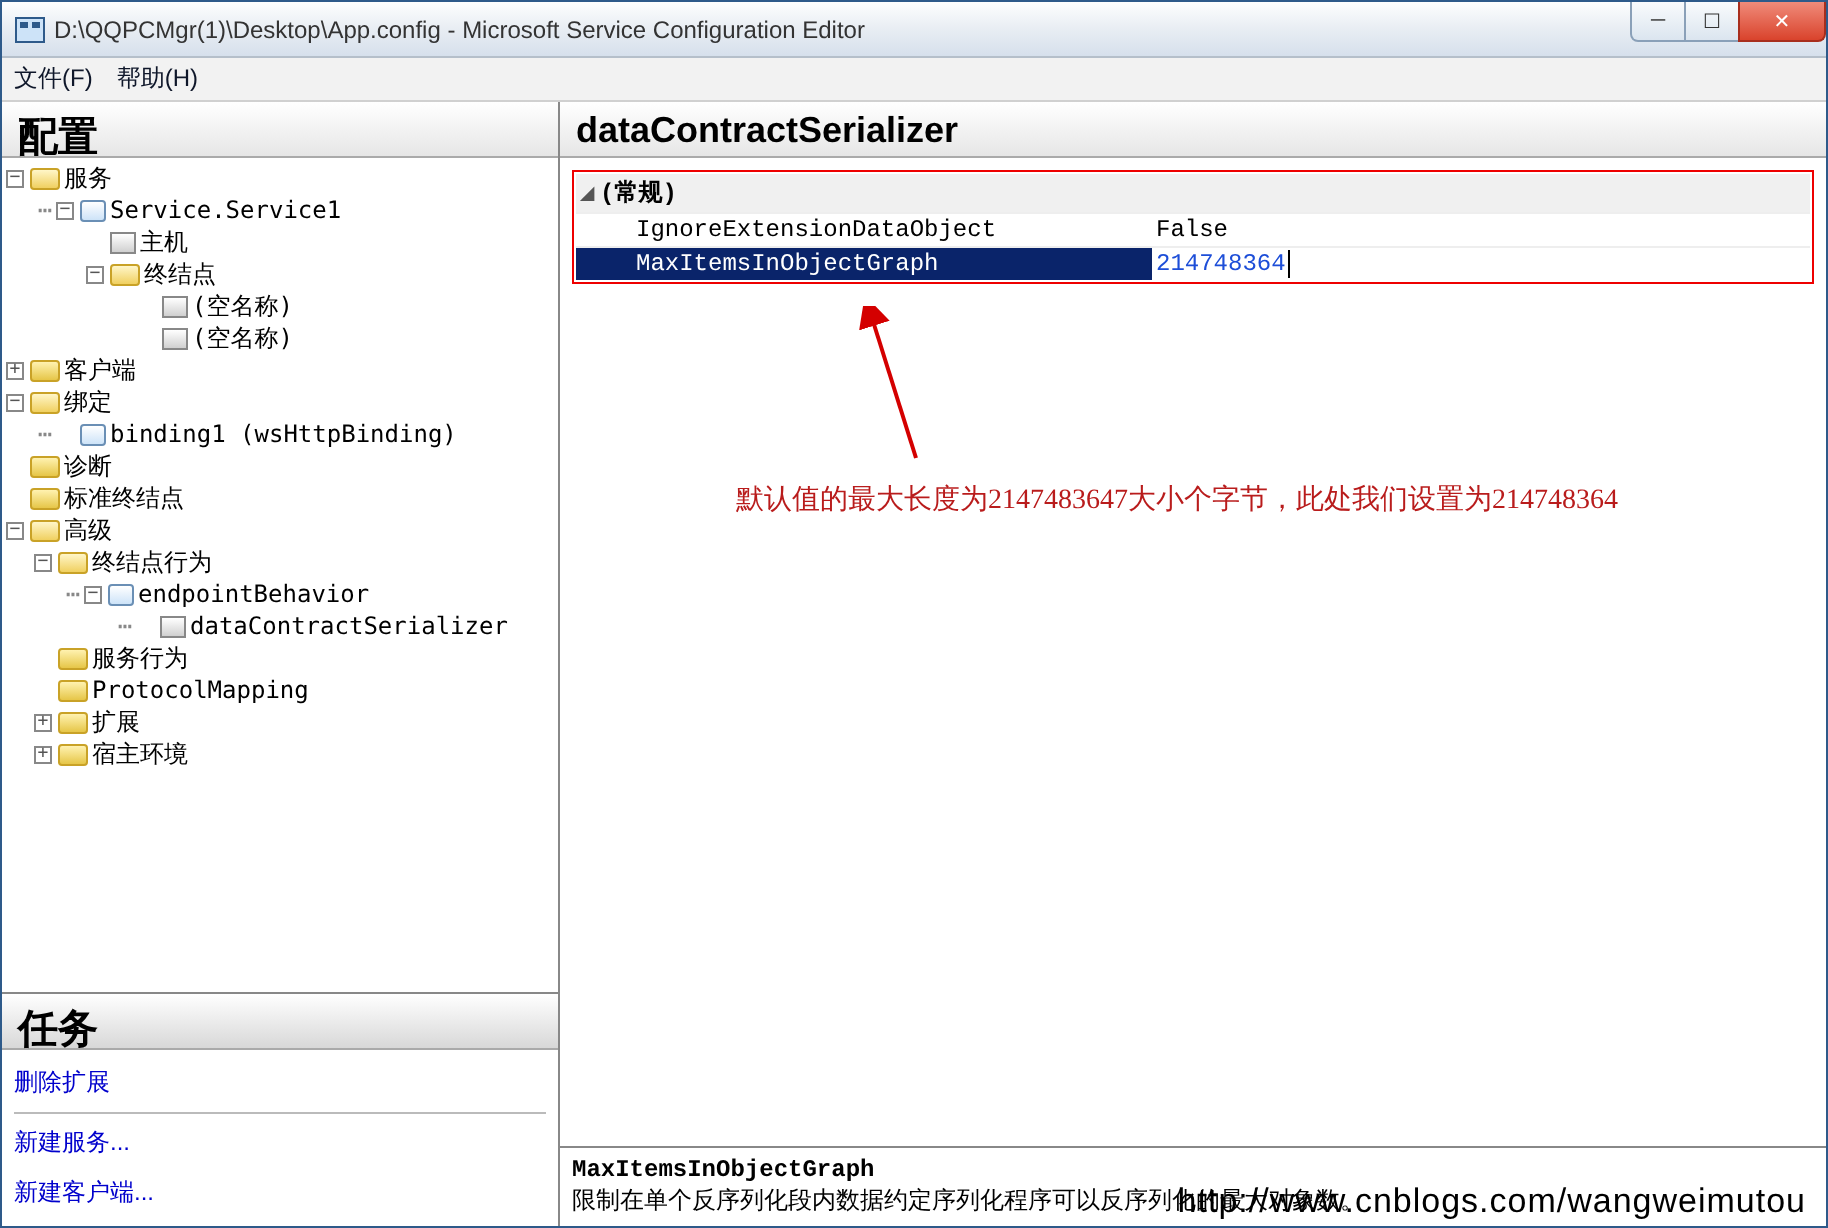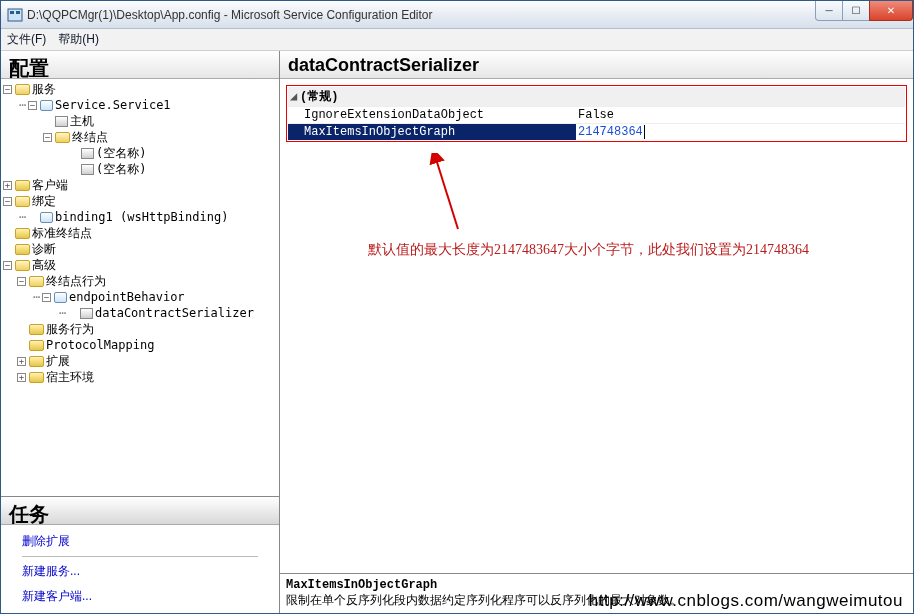--- a/index.html
+++ b/index.html
@@ -23,32 +23,32 @@
 .tree .ind { display: inline-block; }
 .expander { width: 9px; height: 9px; border: 1px solid #888; display: inline-flex; align-items: center; justify-content: center; font-size: 9px; line-height: 1; margin-right: 3px; color: #555; background: #fff; }
 .spacer9 { display:inline-block; width:12px; }
 .ticon { width: 16px; height: 13px; display: inline-block; margin-right: 2px; }
 .folder { background: linear-gradient(#fff2b0, #e6c648); border: 1px solid #c9a227; border-radius: 2px; width: 15px; height: 11px; }
 .folder-open { background: linear-gradient(#fff6c8, #f0d060); border: 1px solid #c9a227; border-radius: 2px; width: 15px; height: 11px; position: relative; }
 .node { width: 13px; height: 11px; background: linear-gradient(#fff, #cde3f8); border: 1px solid #6a8fb5; border-radius: 2px; }
 .endpoint { width: 13px; height: 11px; background: linear-gradient(#fff, #d0d0d0); border: 1px solid #888; }
 .tasks { border-top: 1px solid #888; }
 .tasks .panel-title { background: linear-gradient(#fff, #d8d8d8); }
-.tasks-body { padding: 4px 21px; font-size: 12px; }
+.tasks-body { padding: 4px 6px; font-size: 12px; }
 .tasks-body a { color: #0000cc; text-decoration: none; display: block; padding: 4px 0; }
 .tasks-body hr { border: none; border-top: 1px solid #bbb; margin: 2px 0; }
 .right { flex: 1; display: flex; flex-direction: column; }
 .right .panel-title { font-size: 18px; }
 .propgrid-wrap { flex: 1; padding: 6px; overflow: hidden; display: flex; flex-direction: column; position: relative; }
 .redbox { border: 1px solid #e00; padding: 1px; }
 .propgrid { font-family: "Courier New", SimSun, monospace; font-size: 12px; }
 .propgrid .cat { background: #f0f0f0; padding: 1px 2px; display: flex; align-items: center; }
 .propgrid .cat .tri { width: 10px; display: inline-block; color: #555; }
 .propgrid .prow { display: flex; border-top: 1px solid #eee; }
-.propgrid .pname { width: 288px; padding: 1px 2px 1px 16px; }
+.propgrid .pname { width: 288px; padding: 1px 2px 1px 30px; }
 .propgrid .pval { flex: 1; padding: 1px 2px; font-weight: normal; }
 .propgrid .prow.sel { background: #0a246a; color: #fff; }
 .propgrid .prow.sel .pval { background: #fff; color: #1d4ed8; }
 .arrow { position: absolute; left: 148px; top: 74px; }
 .annot { position: absolute; left: 88px; top: 162px; color: #b91c1c; font-size: 14px; font-family: Liberation Serif, serif; }
 .desc { border-top: 1px solid #888; padding: 4px 6px; font-family: "Courier New", SimSun, monospace; font-size: 12px; }
 .desc .dname { font-weight: bold; }
 .watermark { position: absolute; right: 10px; bottom: 2px; color: #000000; font-size: 17px; font-family: Arial; letter-spacing: 0.5px; pointer-events: none; }
 .tid { width:11px; display:inline-block; text-align:center; color:#888; }
 </style>
@@ -131,26 +131,26 @@
         <div class="row">
             <span class="ind" style="width:14px"></span>
             <span class="tid">⋯</span>
             <span class="spacer9"></span>
             <span class="ticon node"></span>
             <span>binding1 (wsHttpBinding)</span>
           </div>
         <div class="row">
             <span class="spacer9"></span>
             <span class="ticon folder"></span>
+            <span>诊断</span>
+          </div>
+        <div class="row">
+            <span class="spacer9"></span>
+            <span class="ticon folder"></span>
             <span>标准终结点</span>
-          </div>
-        <div class="row">
-            <span class="spacer9"></span>
-            <span class="ticon folder"></span>
-            <span>诊断</span>
           </div>
         <div class="row">
             <span class="expander">−</span>
             <span class="ticon folder-open"></span>
             <span>高级</span>
           </div>
         <div class="row">
             <span class="ind" style="width:14px"></span>
             <span class="expander">−</span>
             <span class="ticon folder-open"></span>

